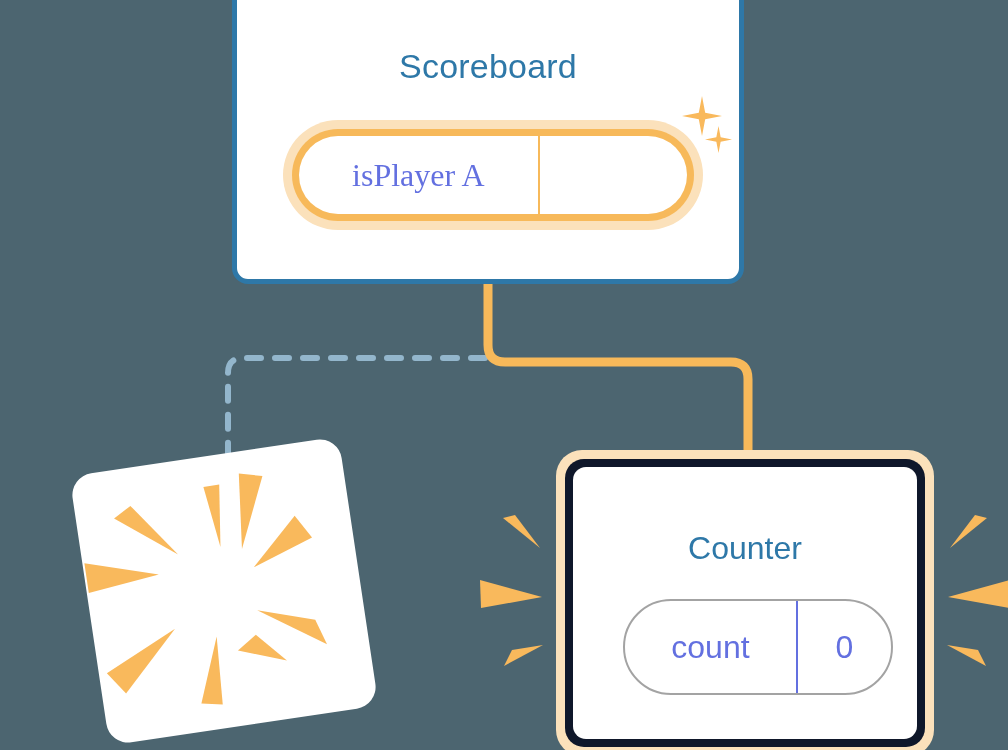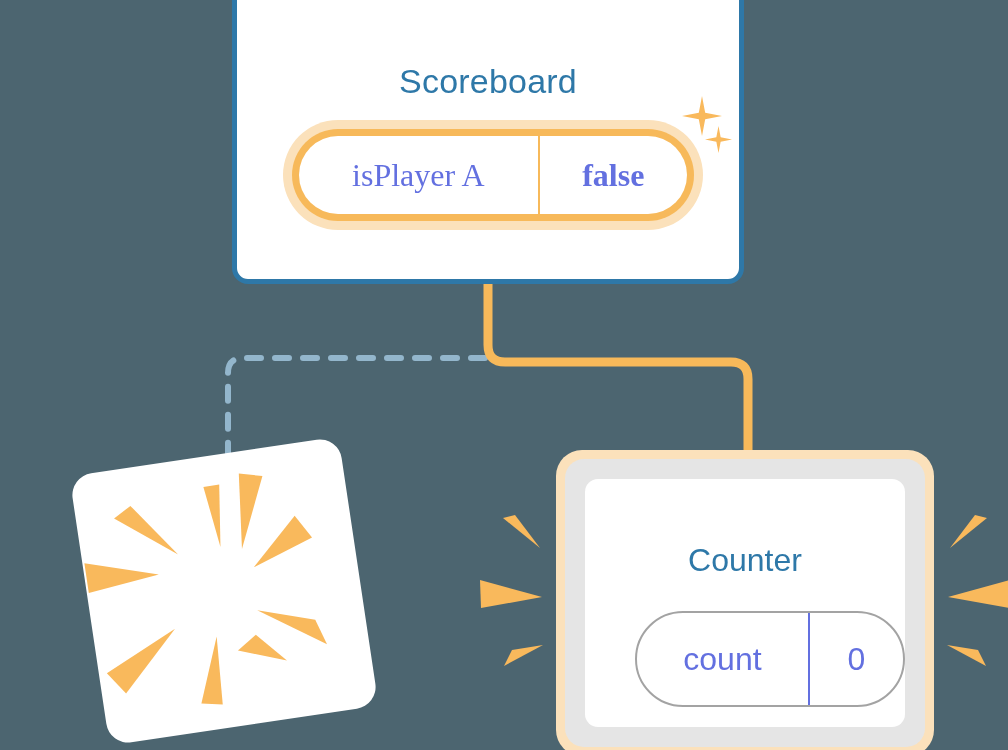--- a/index.html
+++ b/index.html
@@ -33,21 +33,21 @@
     left: 232px;
     top: -16px;
     width: 512px;
     height: 300px;
     border: 5px solid #2e78a8;
     border-radius: 16px;
   }
   #scoreboard-title {
     position: absolute;
     left: 0;
-    top: 73px;
+    top: 58px;
     width: 100%;
     text-align: center;
     color: #2e78a8;
     font-size: 34px;
     font-weight: 400;
     letter-spacing: .2px;
   }
 
   
   #scoreboard-pill {
@@ -154,22 +154,22 @@
     height: 306px;
     border-radius: 26px;
     background: #fbe1bb;
     padding: 9px;
     box-sizing: border-box;
   }
   #counter-card-inner {
     width: 100%;
     height: 100%;
     border-radius: 19px;
-    background: #e5e5e5;
-    padding: 20px;
+    background: #0f172a;
+    padding: 8px;
     box-sizing: border-box;
   }
   #counter-card-face {
     position: relative;
     width: 100%;
     height: 100%;
     border-radius: 13px;
     background: #ffffff;
   }
   #counter-title {
@@ -227,21 +227,20 @@
     <path d="M 488 283 L 488 345 Q 488 362 505 362 L 731 362 Q 748 362 748 379 L 748 470" fill="none" stroke="#f7b95a" stroke-width="9" stroke-linecap="butt"></path>
   </svg>
 
   <div id="scoreboard-card" class="card">
     <div id="scoreboard-title">Scoreboard</div>
 
     <div id="scoreboard-pill">
       <div id="scoreboard-pill-inner">
         <div id="scoreboard-pill-face">
           <div class="pill-key">isPlayer A</div>
-          <div class="pill-val">false</div>
         </div>
       </div>
     </div>
   </div>
 
   <div id="sparkle-large" class="sparkle"></div>
   <div id="sparkle-small" class="sparkle"></div>
 
   <div id="burst-card">
     <svg id="burst-card-rays" viewBox="0 0 272 272" width="272" height="272">

